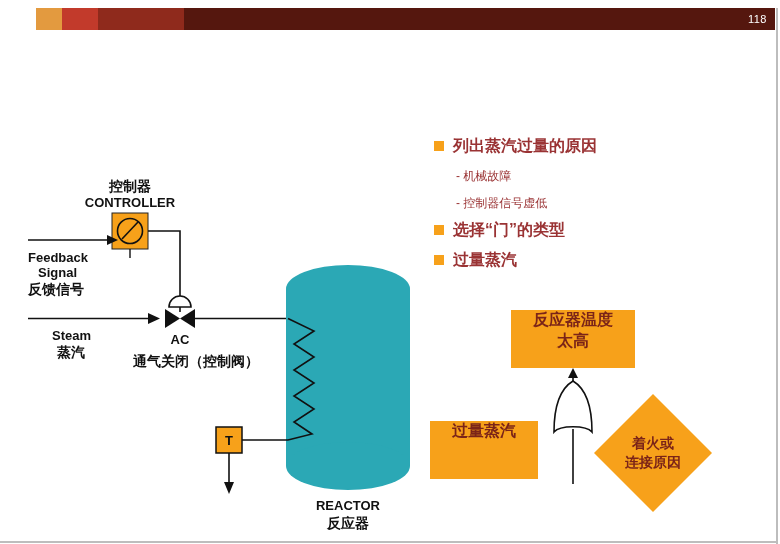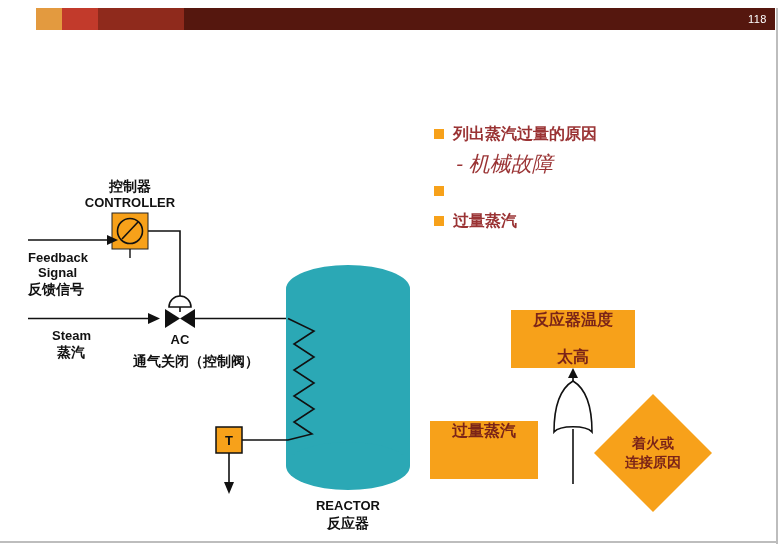--- a/index.html
+++ b/index.html
@@ -16,27 +16,27 @@
   .pagenum{color:#fff;font-size:11px;padding-right:8px;letter-spacing:.5px;}
   .edge-right{position:absolute;top:8px;right:2px;bottom:0;width:2px;background:#bdbdbd;}
   .edge-bottom{position:absolute;left:0;right:2px;bottom:1px;height:2px;background:#bdbdbd;}
   
   svg.diagram{position:absolute;left:0;top:0;}
   svg text{font-family:"Liberation Sans","DejaVu Sans",sans-serif;fill:#111;font-weight:bold;}
   .t13{font-size:13px;}
   .t14{font-size:14px;}
   .mid{text-anchor:middle;}
   
-  .bullets{position:absolute;left:434px;top:124px;width:330px;color:var(--c-maroon,#9A3334);}
+  .bullets{position:absolute;left:434px;top:136px;width:330px;color:var(--c-maroon,#9A3334);}
   .bullet-row{display:flex;align-items:flex-start;height:30px;font-size:16px;font-weight:bold;line-height:20px;}
-  .bullet-row.sub{margin-left:22px;font-weight:normal;font-size:21px;height:27px;font-style:italic;}
+  .bullet-row.sub{margin-left:22px;font-weight:normal;font-size:12px;height:27px;}
   .sq{width:10px;height:10px;background:var(--c-orange,#F7A11A);margin:5px 9px 0 0;flex:none;}
   
   .ft-box{position:absolute;background:var(--c-orange,#F7A11A);color:var(--c-boxtext,#7B2418);
-    display:flex;flex-direction:column;align-items:center;justify-content:space-between;
+    display:flex;flex-direction:column;align-items:center;justify-content:flex-start;
     font-weight:bold;font-size:16px;line-height:1.3;text-align:center;}
   #ft-top{left:511px;top:310px;width:124px;height:58px;}
   #ft-left{left:430px;top:421px;width:108px;height:58px;}
   .ft-diamond{position:absolute;left:594px;top:394px;width:118px;height:118px;
     background:var(--c-orange,#F7A11A);
     clip-path:polygon(50% 0,100% 50%,50% 100%,0 50%);
     display:flex;flex-direction:column;align-items:center;justify-content:center;
     color:var(--c-boxtext,#7B2418);font-weight:bold;font-size:14px;line-height:1.35;text-align:center;}
 </style>
 </head>
@@ -107,22 +107,26 @@
 </svg>
 
 <div class="bullets">
   <div class="bullet-row">
     <span class="sq"></span>
     <span>列出蒸汽过量的原因</span>
   </div>
   <div class="bullet-row sub">
     <span>- 机械故障</span>
   </div>
+  <div class="bullet-row sub">
+    <span>- 控制器信号虚低</span>
+  </div>
   <div class="bullet-row">
     <span class="sq"></span>
+    <span>选择“门”的类型</span>
   </div>
   <div class="bullet-row">
     <span class="sq"></span>
     <span>过量蒸汽</span>
   </div>
 </div>
 
 <div class="ft-box" id="ft-top">
   <span>反应器温度</span>
   <span>太高</span>

